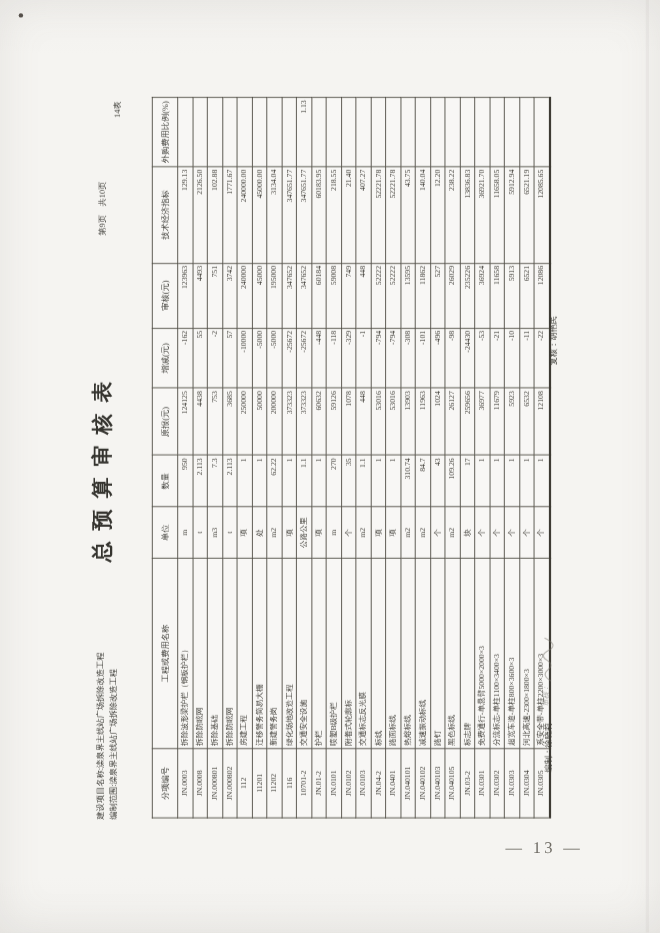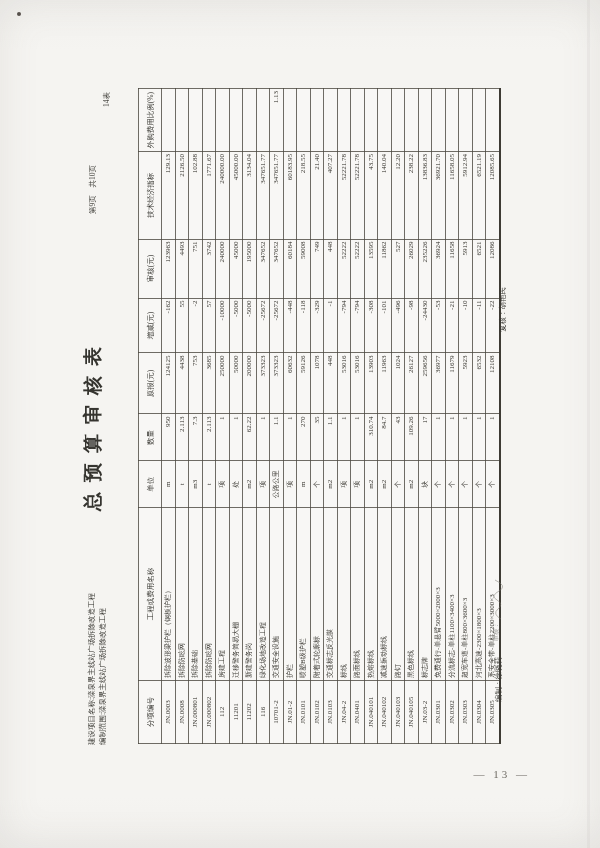--- a/index.html
+++ b/index.html
@@ -44,21 +44,21 @@
   td.c0{text-align:center;}
   td.c1{text-align:left;}
   td.c2{text-align:center;}
   td.c3,td.c4,td.c5,td.c6,td.c7,td.c8{text-align:right;}
   .footer-editor{position:absolute;left:146px;top:494px;font-size:7.5px;white-space:nowrap;}
   .footer-audit{position:absolute;left:206px;top:492px;font-size:6.5px;opacity:0.45;font-style:italic;white-space:nowrap;}
   .sig{position:absolute;left:228px;top:491px;opacity:0.5;}
   .footer-checker{position:absolute;left:516px;top:498px;font-size:7.5px;white-space:nowrap;}
   .page-number{
     position:absolute;left:0;right:70px;bottom:68px;text-align:right;
-    font-size:11px;letter-spacing:3px;color:#6e6b64;
+    font-size:15px;letter-spacing:3px;color:#6e6b64;
   }
 </style>
 </head>
 <body>
 
 <div class="page">
   <div class="speck" style="left:17px;top:12px;width:4px;height:4px;"></div>
   <div class="crease"></div>
 
   <div class="rot">

